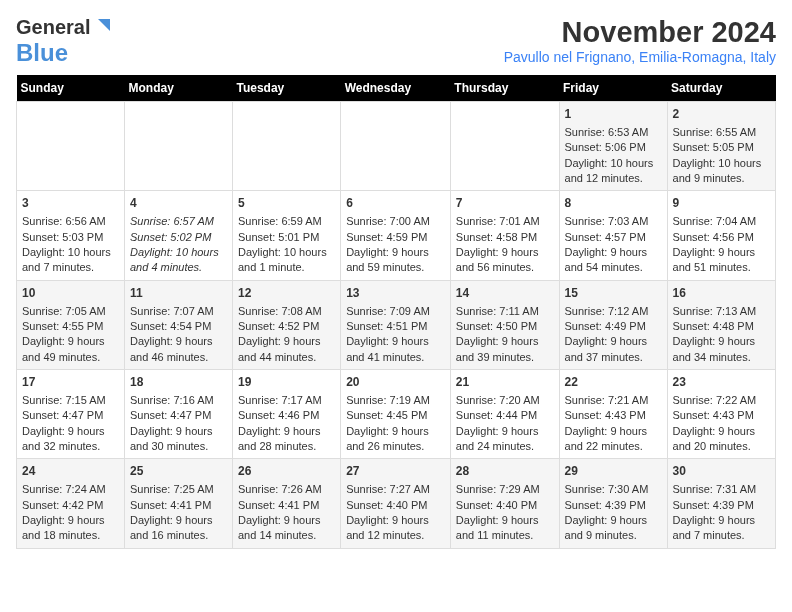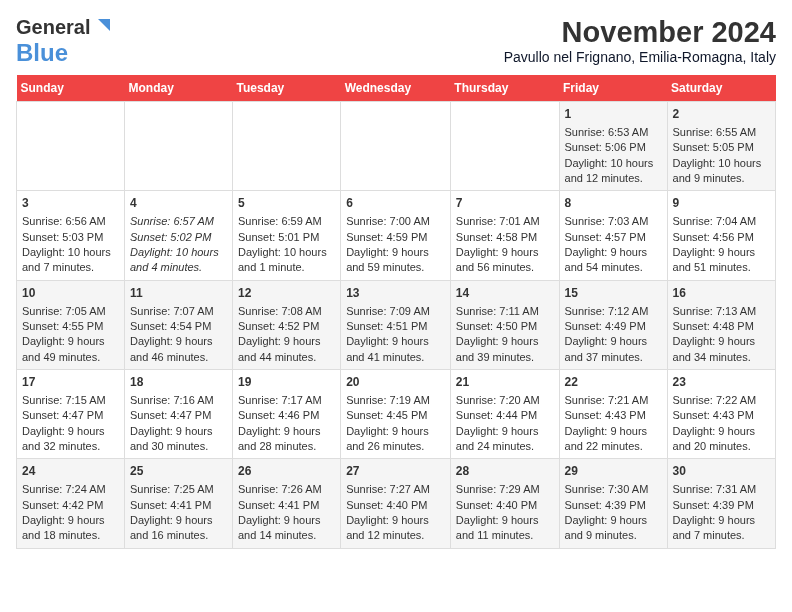--- a/index.html
+++ b/index.html
@@ -19,28 +19,28 @@
     .logo {
       display: flex;
       flex-direction: column;
       align-items: flex-start;
     }
     .logo-line {
       display: flex; align-items: center;
     }
     .title-area { text-align: right; }
     .title-area h1 { font-size: 29px; color: #333; font-weight: bold; }
-    .title-area h2 { font-size: 14px; color: #0f172a; font-weight: normal; }
+    .title-area h2 { font-size: 14px; color: #3b82f6; font-weight: normal; }
     table {
       width: 100%;
       border-collapse: collapse;
       font-size: 11px;
     }
     thead tr th {
-      background: #ef4444;
+      background: #000000;
       color: #fff;
       padding: 6px 4px;
       text-align: left;
       font-size: 12px;
       font-weight: bold;
       margin-left: 26px;
     }
     tbody tr td {
       border: 1px solid #ddd;
       vertical-align: top;

